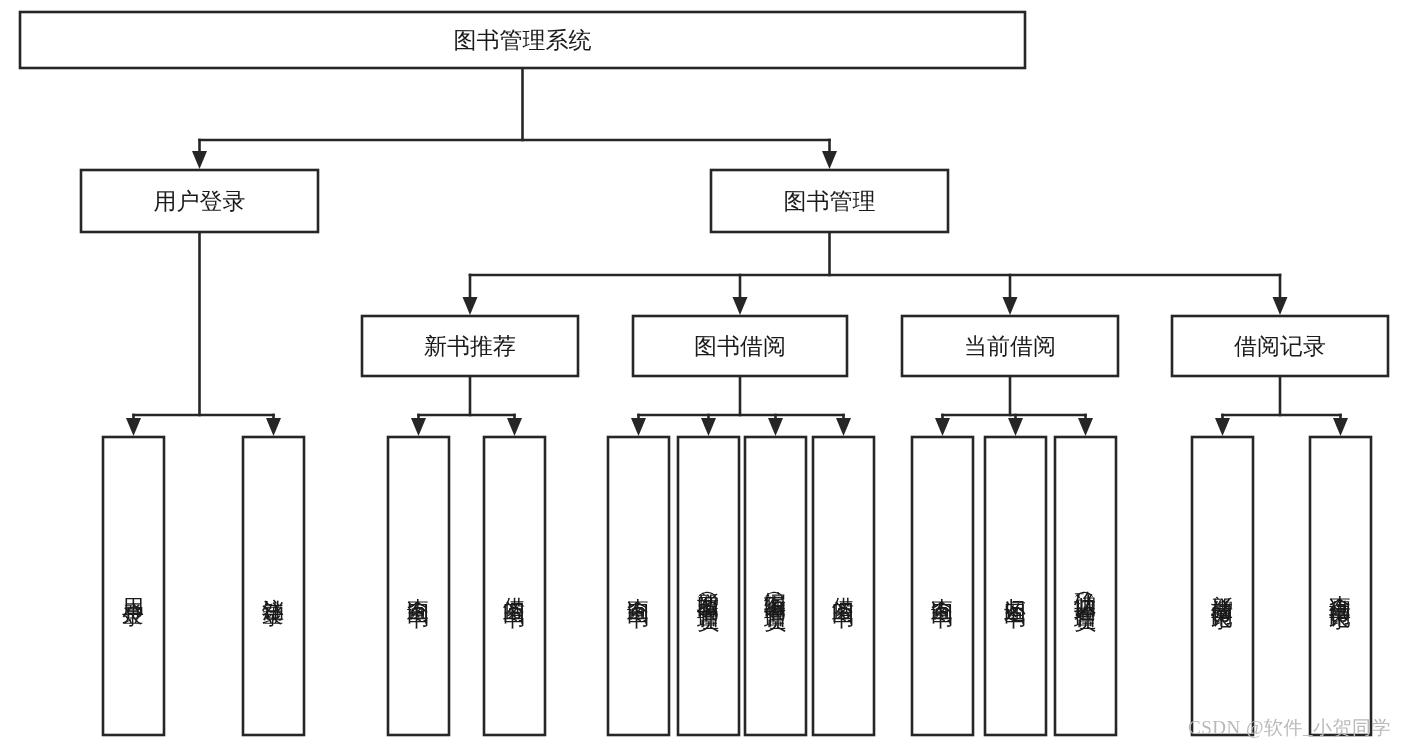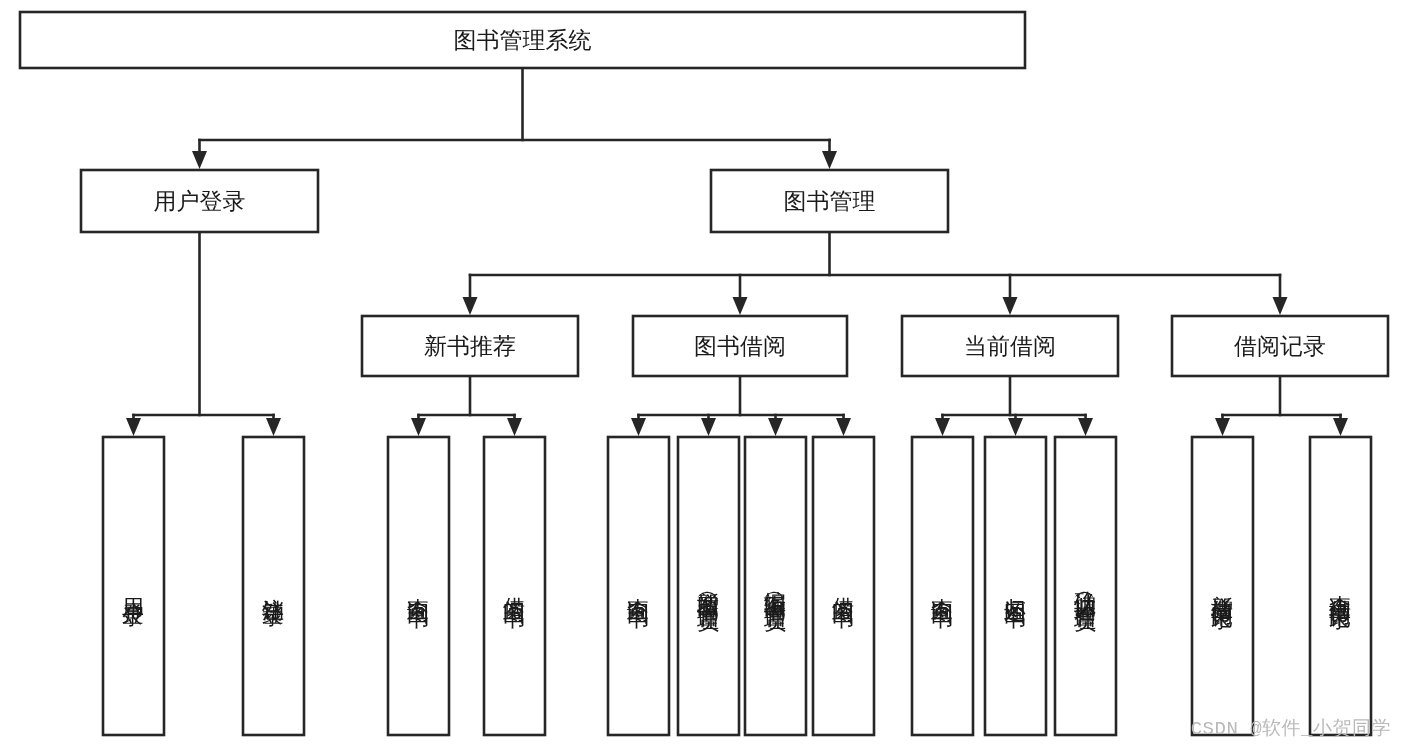--- a/index.html
+++ b/index.html
@@ -64,21 +64,21 @@
     font-size: 22px;
     line-height: 1.05;
     letter-spacing: 3px;
     color: #1a1a1a;
     white-space: nowrap;
   }
   #watermark {
     position: absolute;
     right: 14px;
     bottom: 6px;
-    font-family: Liberation Mono, monospace;
+    font-family: Liberation Serif, serif;
     font-size: 19px;
     color: #b9b9b9;
     letter-spacing: 0.5px;
     white-space: nowrap;
   }
 </style>
 </head>
 <body>
 
 <div id="diagram-root">

